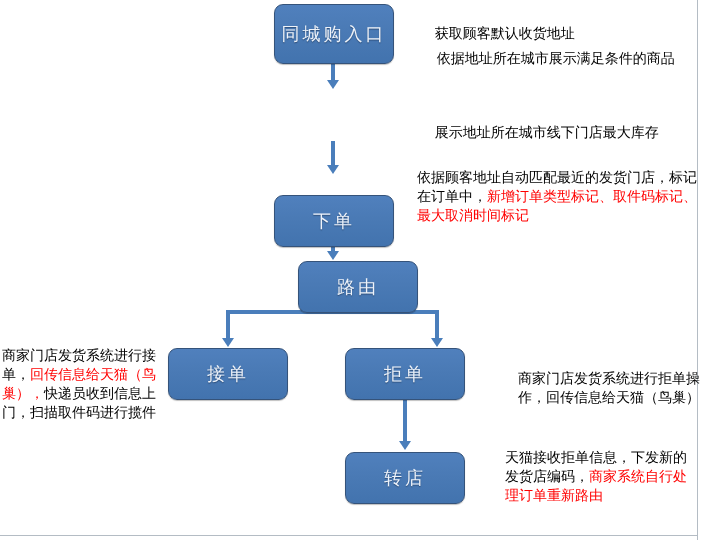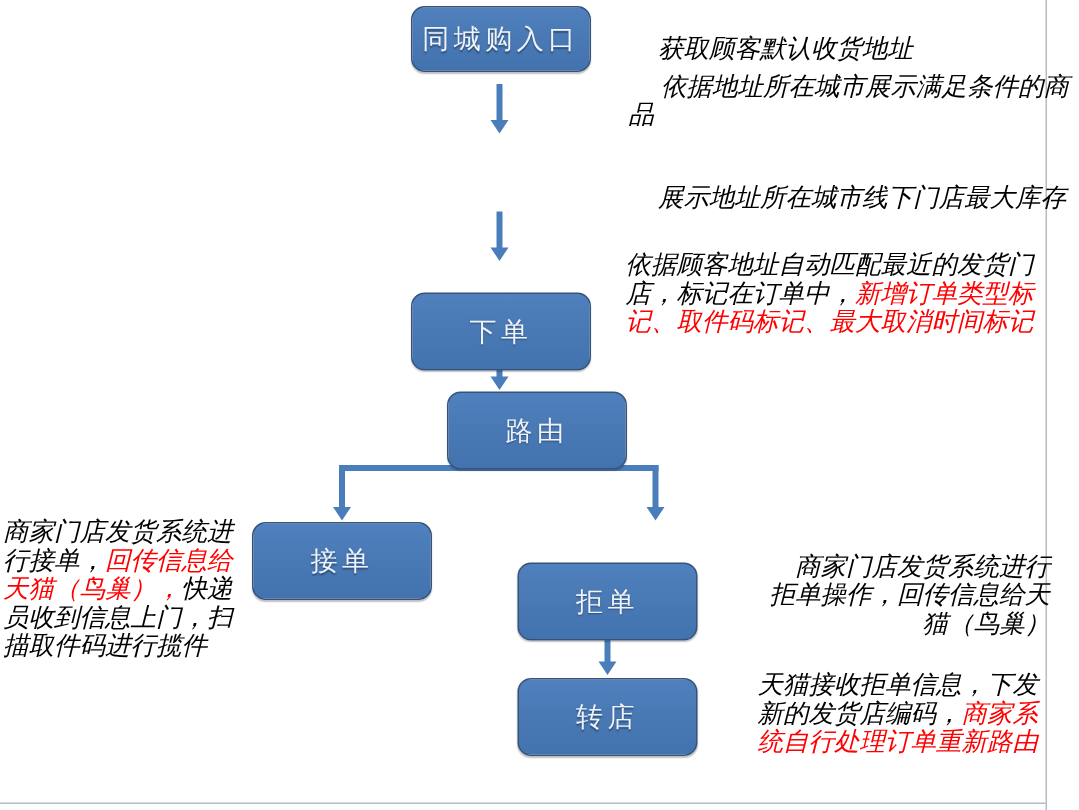--- a/index.html
+++ b/index.html
@@ -63,25 +63,24 @@
     width: 0;
     height: 0;
     border-left: 6px solid transparent;
     border-right: 6px solid transparent;
     border-top: 9px solid #4a7ebb;
   }
 
   
   .note {
     position: absolute;
-    font-size: 17px;
+    font-size: 14px;
     line-height: 19px;
     color: #000000;
     white-space: pre-wrap;
-    font-style: italic;
   }
   .note.right-align {
     text-align: right;
   }
   .red {
     color: #ff0000;
   }
 </style>
 </head>
 <body>
@@ -105,38 +104,38 @@
 
   <div class="conn" style="left:226px; top:310px; width:4px; height:30px;"></div>
   <div class="arrowhead" style="left:222px; top:338px;"></div>
 
   <div class="conn" style="left:435px; top:310px; width:4px; height:30px;"></div>
   <div class="arrowhead" style="left:431px; top:338px;"></div>
 
   <div class="conn" style="left:403px; top:400px; width:4px; height:43px;"></div>
   <div class="arrowhead" style="left:399px; top:441px;"></div>
 
-  <div class="node" style="left:274px; top:4px; width:120px; height:44px;">
+  <div class="node" style="left:274px; top:4px; width:120px; height:60px;">
     <span class="node-label">同城购入口</span>
   </div>
 
 
   <div class="node" style="left:274px; top:175px; width:120px; height:52px;margin-top:20px;">
     <span class="node-label">下单</span>
   </div>
 
   <div class="node" style="left:274px; top:261px; width:120px; height:52px;margin-left:24px;">
     <span class="node-label">路由</span>
   </div>
 
   <div class="node" style="left:168px; top:348px; width:120px; height:52px;">
     <span class="node-label">接单</span>
   </div>
 
-  <div class="node" style="left:345px; top:348px; width:120px; height:52px;margin-top:27px;">
+  <div class="node" style="left:345px; top:348px; width:120px; height:52px;">
     <span class="node-label">拒单</span>
   </div>
 
   <div class="node" style="left:345px; top:452px; width:120px; height:52px;">
     <span class="node-label">转店</span>
   </div>
 
   <div class="note" style="left:417px; top:5px; width:295px;">
     <span>获取顾客默认收货地址</span>
   </div>

